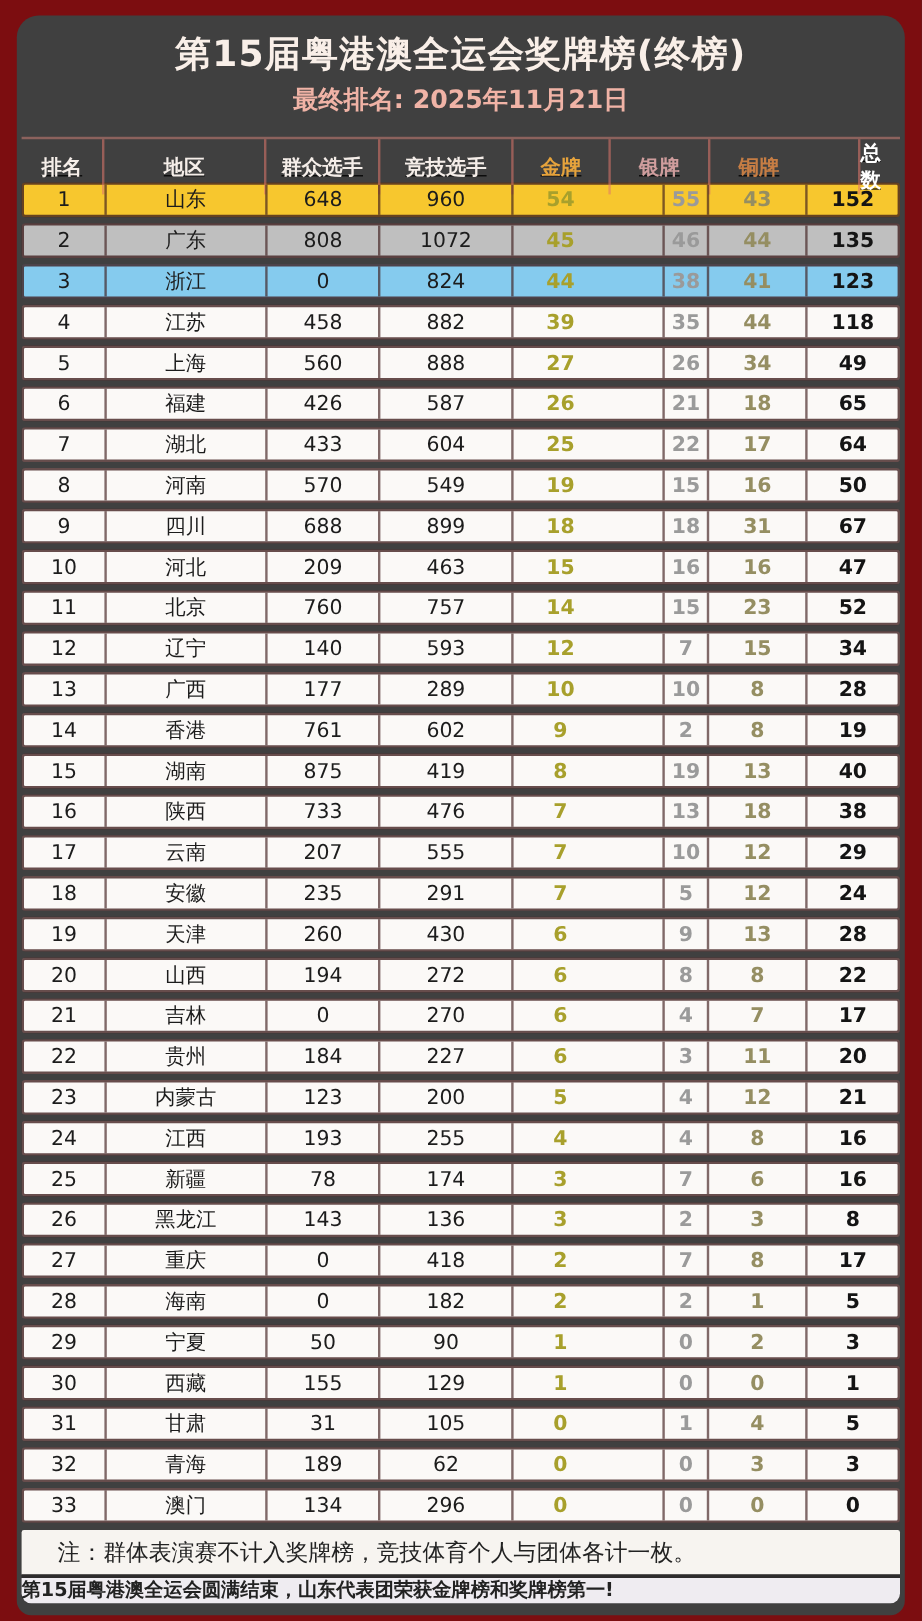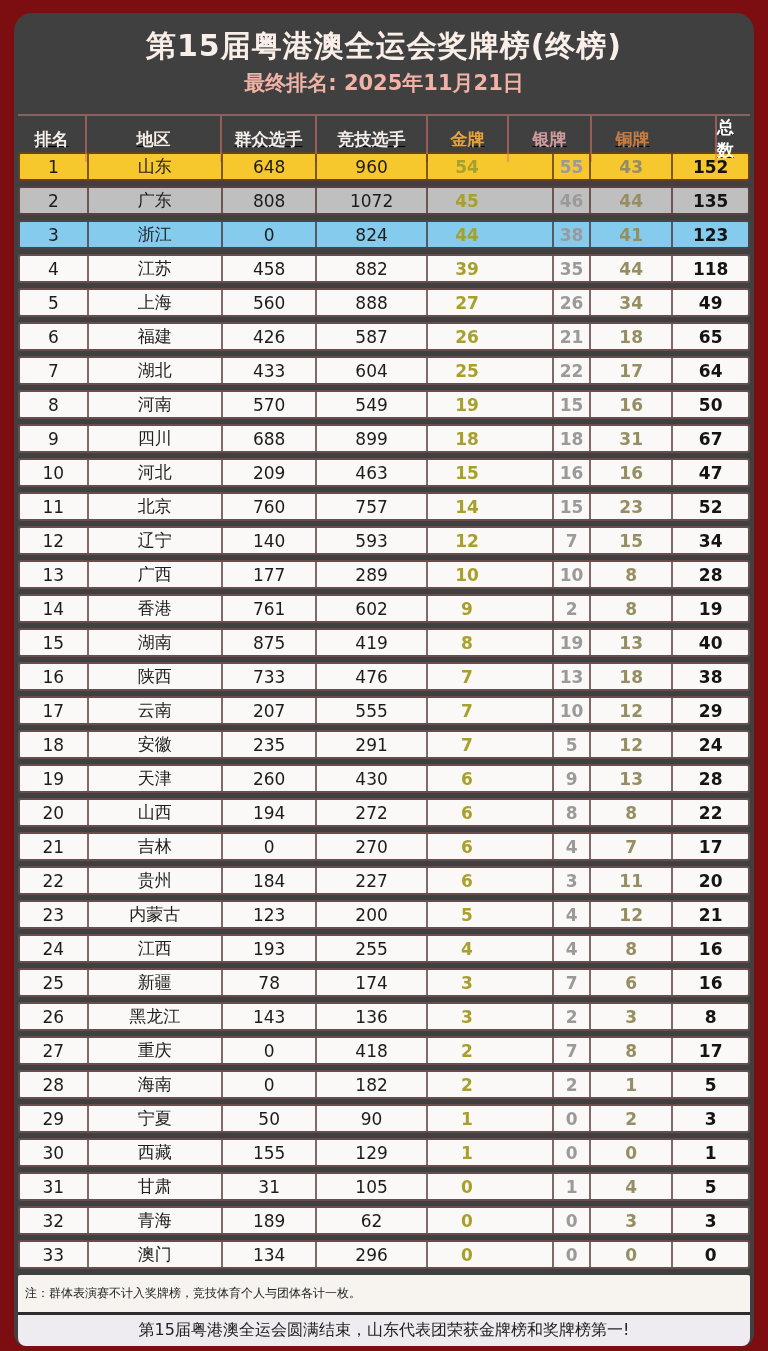--- a/index.html
+++ b/index.html
@@ -71,32 +71,33 @@
   .trow > .c7 { color: #141414; font-weight: 700; }
   .hl-gold   { background: #f7c72e; }
   .hl-silver { background: #bfbfbf; }
   .hl-blue   { background: #85cbee; }
   .note-bar {
     margin-top: 6px;
     height: 37px;
     background: #f7f4f0;
     border-radius: 2px 2px 0 0;
     display: flex; align-items: center;
-    padding-left: 7px;
-    font-size: 12px;
+    padding-left: 30px;
+    font-size: 19px;
     color: #222222;
   }
   .divider { height: 3px; background: #2e2c2c; }
   .footer-bar {
-    height: 31px;
+    height: 21px;
     background: #efecf1;
     border-radius: 0 0 8px 8px;
-    display: flex; align-items: center; justify-content: center;
+    display: flex; align-items: center; justify-content: flex-start;
     font-size: 16px;
     color: #222222;
+    font-weight: bold;
   }
 </style>
 </head>
 <body>
 
 <div class="card">
   <div class="title">第15届粤港澳全运会奖牌榜(终榜)</div>
   <div class="subtitle">最终排名: 2025年11月21日</div>
 
   <div class="medal-table">

